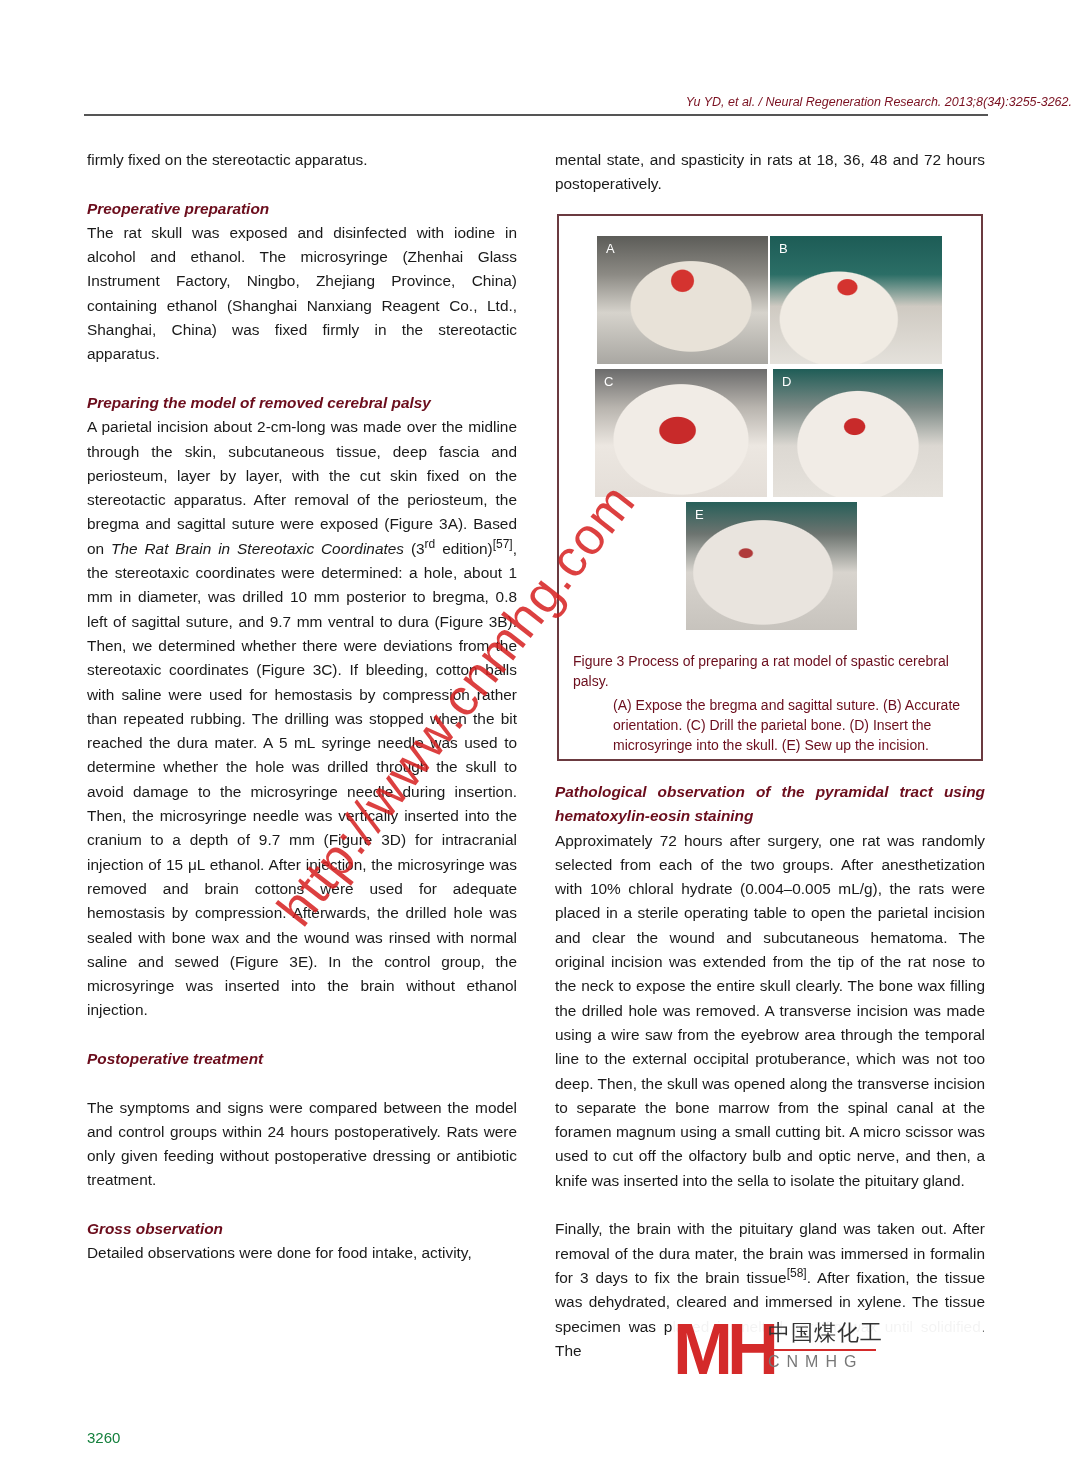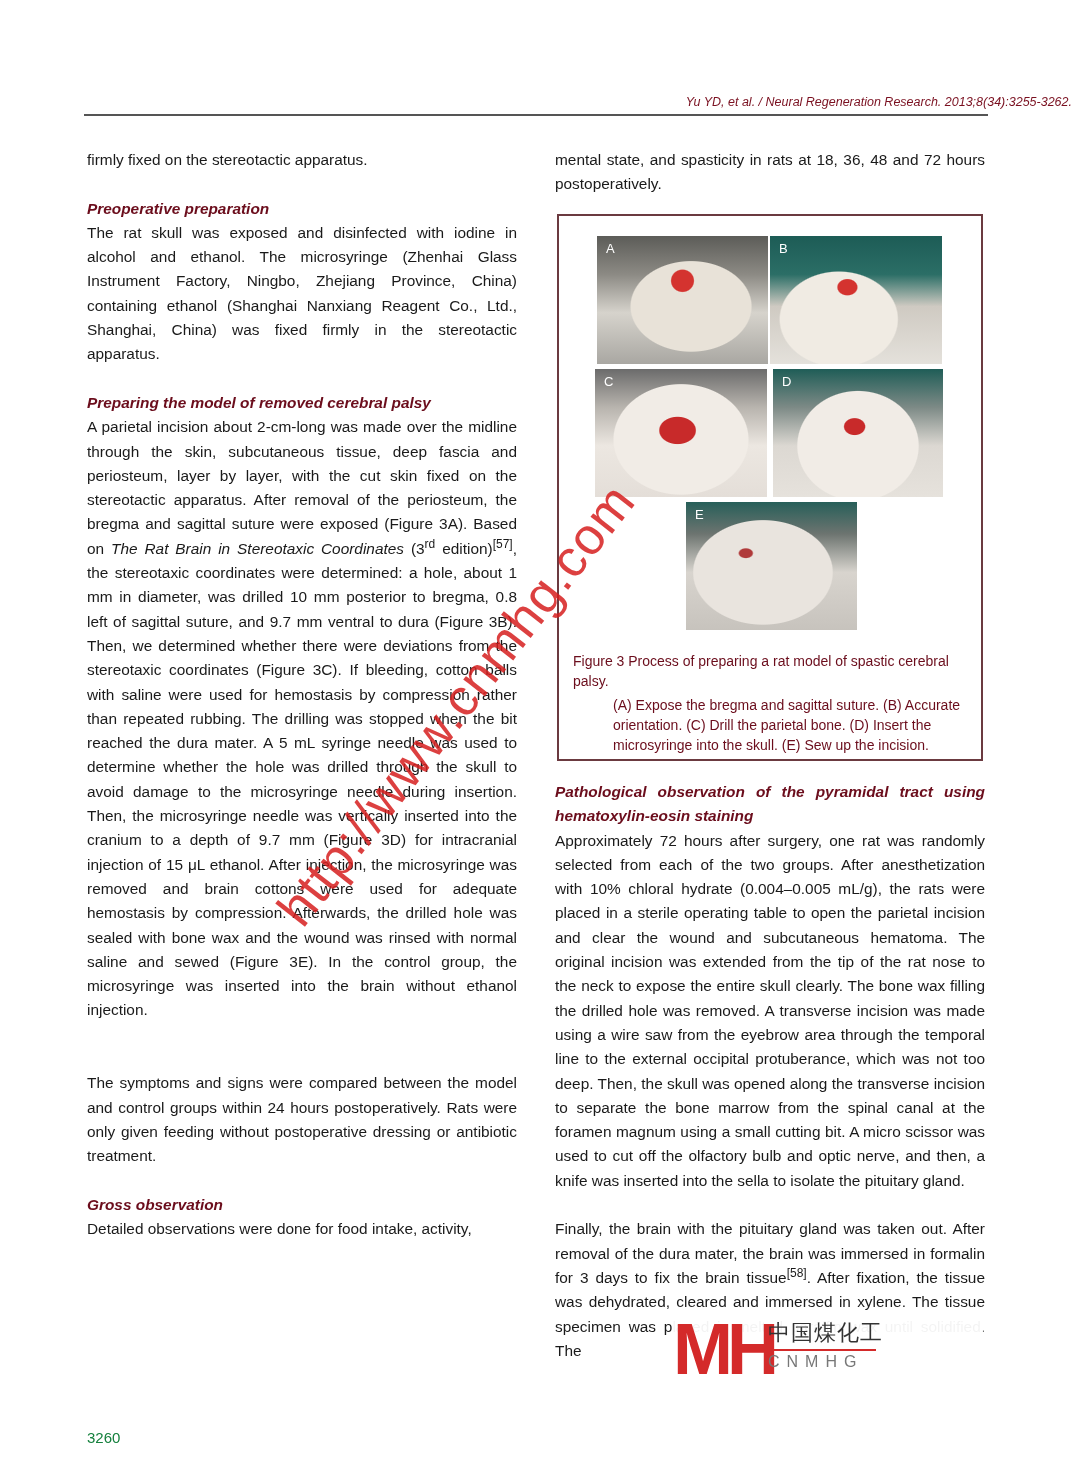--- a/index.html
+++ b/index.html
@@ -66,20 +66,21 @@
   <div class="gap"></div>
 
   <p class="h">Preoperative preparation</p>
   <p>The rat skull was exposed and disinfected with iodine in alcohol and ethanol. The microsyringe (Zhenhai Glass Instrument Factory, Ningbo, Zhejiang Province, China) containing ethanol (Shanghai Nanxiang Reagent Co., Ltd., Shanghai, China) was fixed firmly in the stereotactic apparatus.</p>
   <div class="gap"></div>
 
   <p class="h">Preparing the model of removed cerebral palsy</p>
   <p><span>A parietal incision about 2-cm-long was made over the midline through the skin, subcutaneous tissue, deep fascia and periosteum, layer by layer, with the cut skin fixed on the stereotactic apparatus. After removal of the periosteum, the bregma and sagittal suture were exposed (Figure 3A). Based on </span><i>The Rat Brain in Stereotaxic Coordinates</i><span> (3</span><sup>rd</sup><span> edition)</span><sup>[57]</sup><span>, the stereotaxic coordinates were determined: a hole, about 1 mm in diameter, was drilled 10 mm posterior to bregma, 0.8 left of sagittal suture, and 9.7 mm ventral to dura (Figure 3B). Then, we determined whether there were deviations from the stereotaxic coordinates (Figure 3C). If bleeding, cotton balls with saline were used for hemostasis by compression rather than repeated rubbing. The drilling was stopped when the bit reached the dura mater. A 5 mL syringe needle was used to determine whether the hole was drilled through the skull to avoid damage to the microsyringe needle during insertion. Then, the microsyringe needle was vertically inserted into the cranium to a depth of 9.7 mm (Figure 3D) for intracranial injection of 15 μL ethanol. After injection, the microsyringe was removed and brain cottons were used for adequate hemostasis by compression. Afterwards, the drilled hole was sealed with bone wax and the wound was rinsed with normal saline and sewed (Figure 3E). In the control group, the microsyringe was inserted into the brain without ethanol injection.</span></p>
   <div class="gap"></div>
 
+  <p class="h">Postoperative treatment</p>
   <div class="gap"></div>
   <p>The symptoms and signs were compared between the model and control groups within 24 hours postoperatively. Rats were only given feeding without postoperative dressing or antibiotic treatment.</p>
   <div class="gap"></div>
 
   <p class="h">Gross observation</p>
   <p>Detailed observations were done for food intake, activity,</p>
 </div>
 
 <div class="col right">
   <p>mental state, and spasticity in rats at 18, 36, 48 and 72 hours postoperatively.</p>

